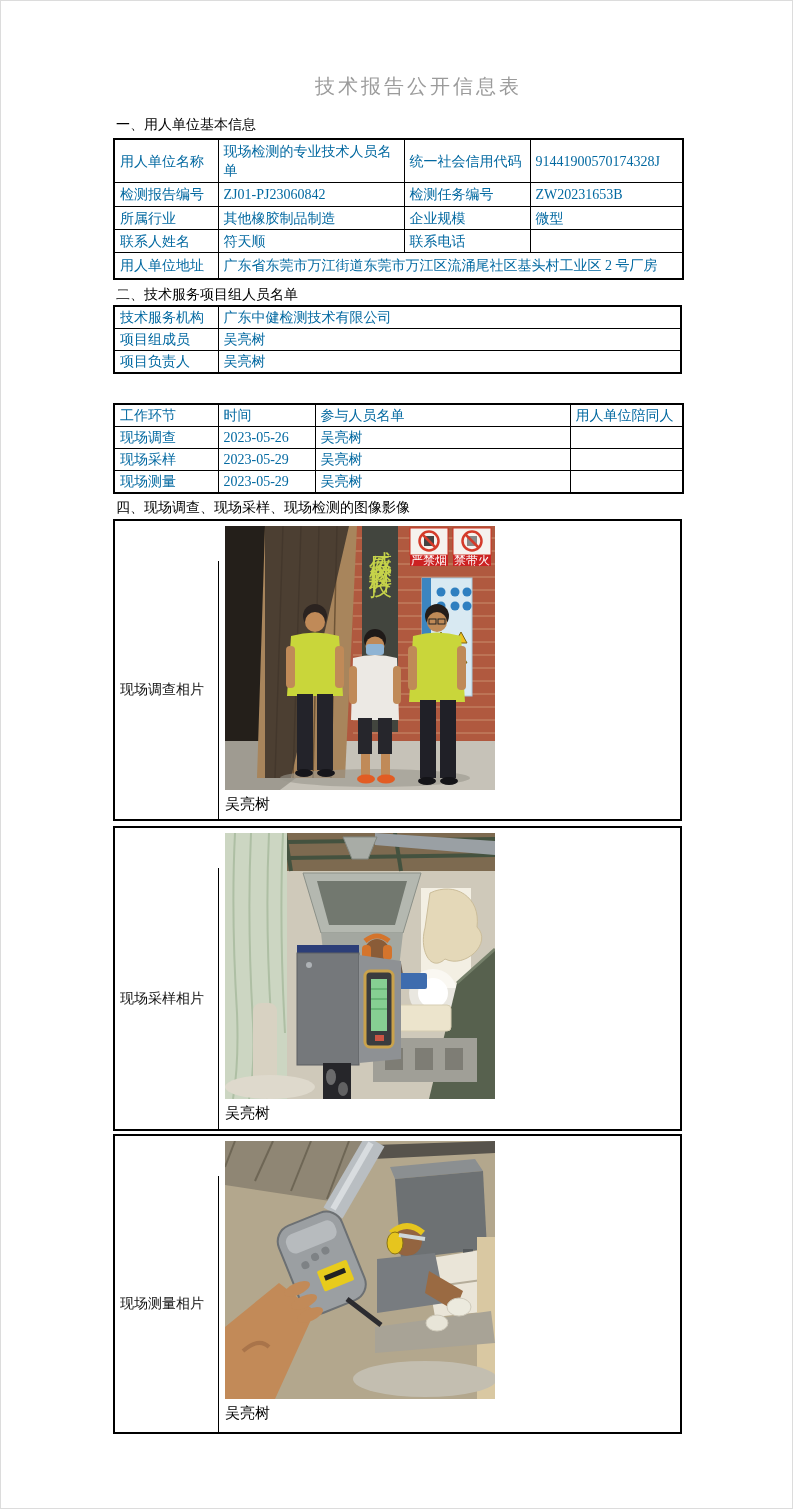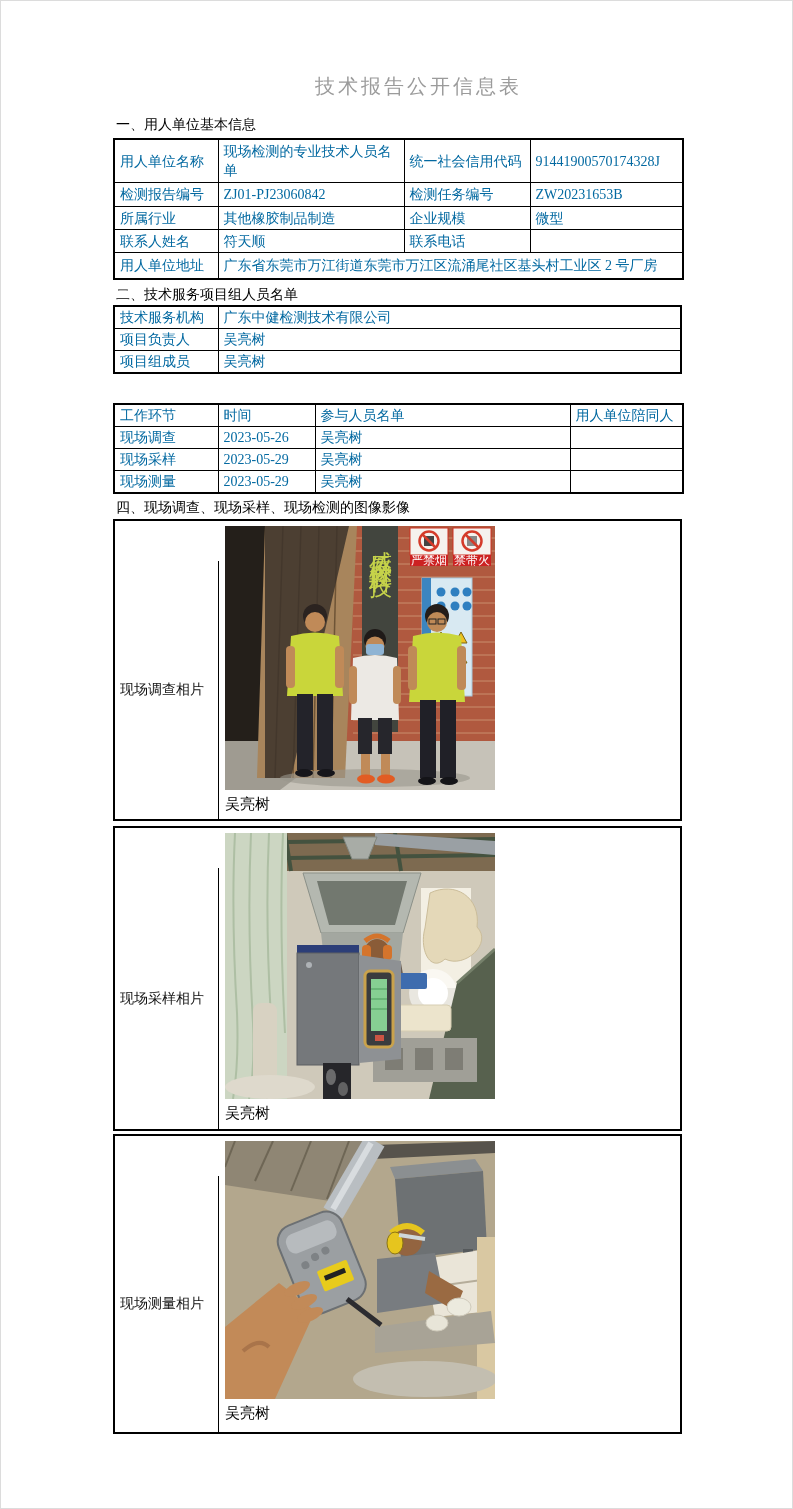--- a/index.html
+++ b/index.html
@@ -143,25 +143,25 @@
     <colgroup>
         <col style="width:104px">
         <col>
       </colgroup>
     <tbody>
         <tr class="h21">
       <td>技术服务机构</td>
       <td>广东中健检测技术有限公司</td>
     </tr>
     <tr class="h21">
+      <td>项目组成员</td>
+      <td>吴亮树</td>
+    </tr>
+    <tr class="h21">
       <td>项目负责人</td>
-      <td>吴亮树</td>
-    </tr>
-    <tr class="h21">
-      <td>项目组成员</td>
       <td>吴亮树</td>
     </tr>
   </tbody>
     </table>
 
 
   <table class="doc t3">
     <colgroup>
         <col style="width:104px">
         <col style="width:97px">

